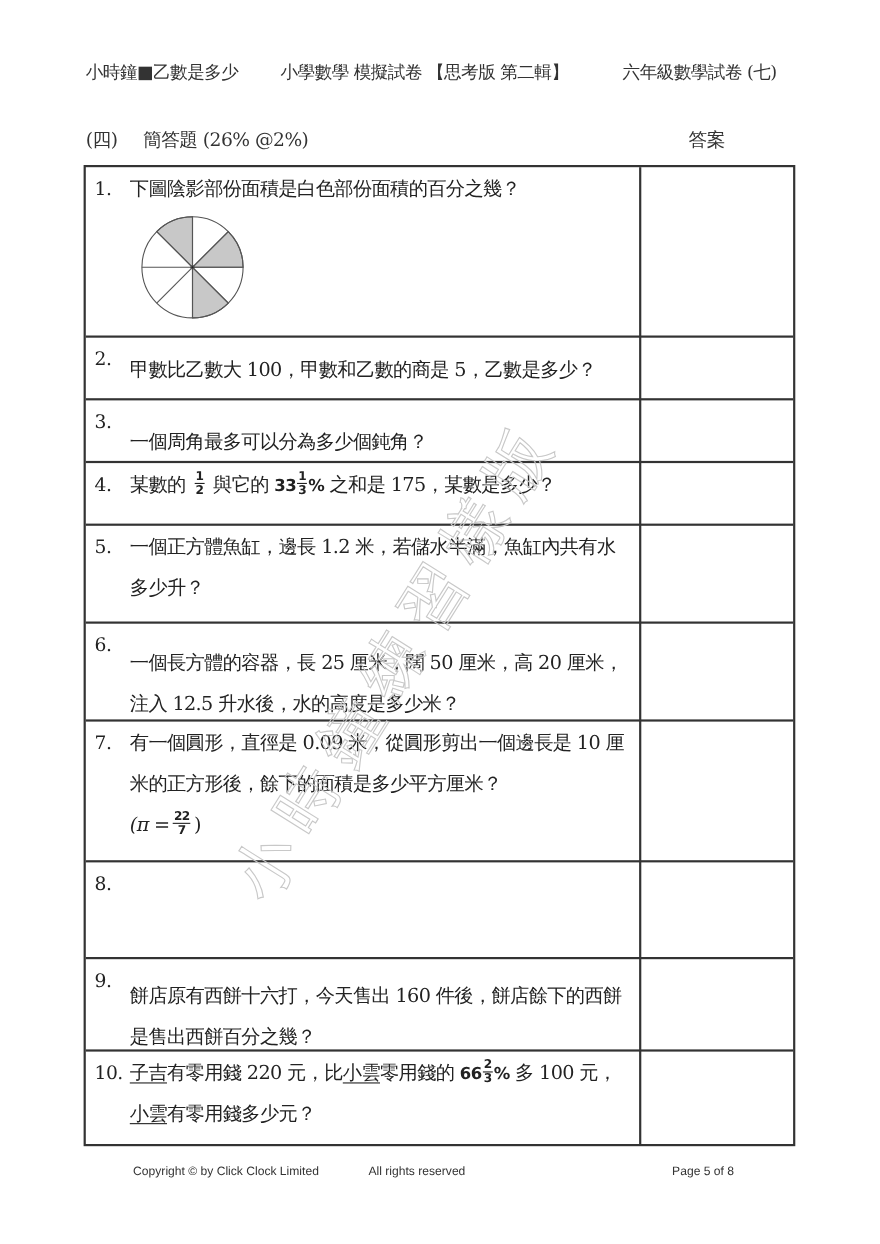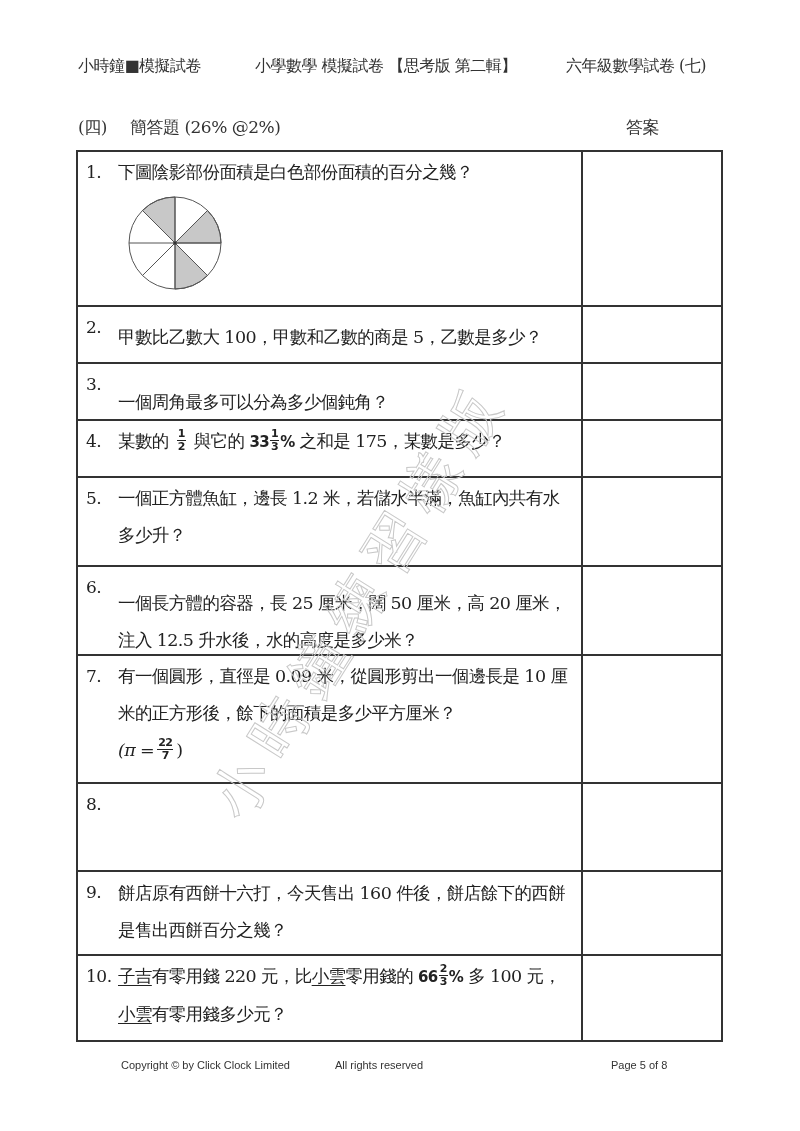--- a/index.html
+++ b/index.html
@@ -32,21 +32,21 @@
   .watermark {
     position: absolute; left: 360px; top: 560px; transform: rotate(-58deg); transform-origin: center;
     font-size: 58px; color: transparent; -webkit-text-stroke: 1px #c8c8c8; letter-spacing: 14px;
     white-space: nowrap; pointer-events: none; width: 520px; margin-left: -260px; text-align: center;
     font-family: "DejaVu Serif", serif;
   }
 </style>
 </head>
 <body>
 
-<div class="hdr" style="left:78px">小時鐘■模擬試卷</div>
+<div class="hdr" style="left:78px">小時鐘■乙數是多少</div>
 <div class="hdr" style="left:255px">小學數學 模擬試卷 【思考版 第二輯】</div>
 <div class="hdr" style="left:566px">六年級數學試卷 (七)</div>
 
 <div class="section" style="left:78px">(四)</div>
 <div class="section" style="left:130px">簡答題 (26% @2%)</div>
 <div class="section" style="left:626px">答案</div>
 
 <div class="table">
   <div class="vline"></div>
 
@@ -115,21 +115,21 @@
           </span><span style="font-style:normal">)</span></span>
     </div>
   </div>
 
   <div class="row" style="top:630px;height:89px">
     <div class="qnum" style="top:10px">8.</div>
   </div>
 
   <div class="row" style="top:718px;height:85px">
     <div class="qnum" style="top:10px">9.</div>
-    <div class="qtext" style="top:3px">餅店原有西餅十六打，今天售出 160 件後，餅店餘下的西餅是售出西餅百分之幾？</div>
+    <div class="qtext" style="top:16px">餅店原有西餅十六打，今天售出 160 件後，餅店餘下的西餅是售出西餅百分之幾？</div>
   </div>
 
   <div class="row" style="top:802px;height:88px">
     <div class="qnum" style="top:10px">10.</div>
     <div class="qtext" style="top:2px">
       <span class="u">子吉</span><span>有零用錢 220 元，比</span><span class="u">小雲</span><span>零用錢的</span>
       <span class="mixed"><span>66</span><span class="frac" style="margin:0 1px">
             <span class="num">2</span>
             <span>3</span>
           </span><span>%</span></span>

